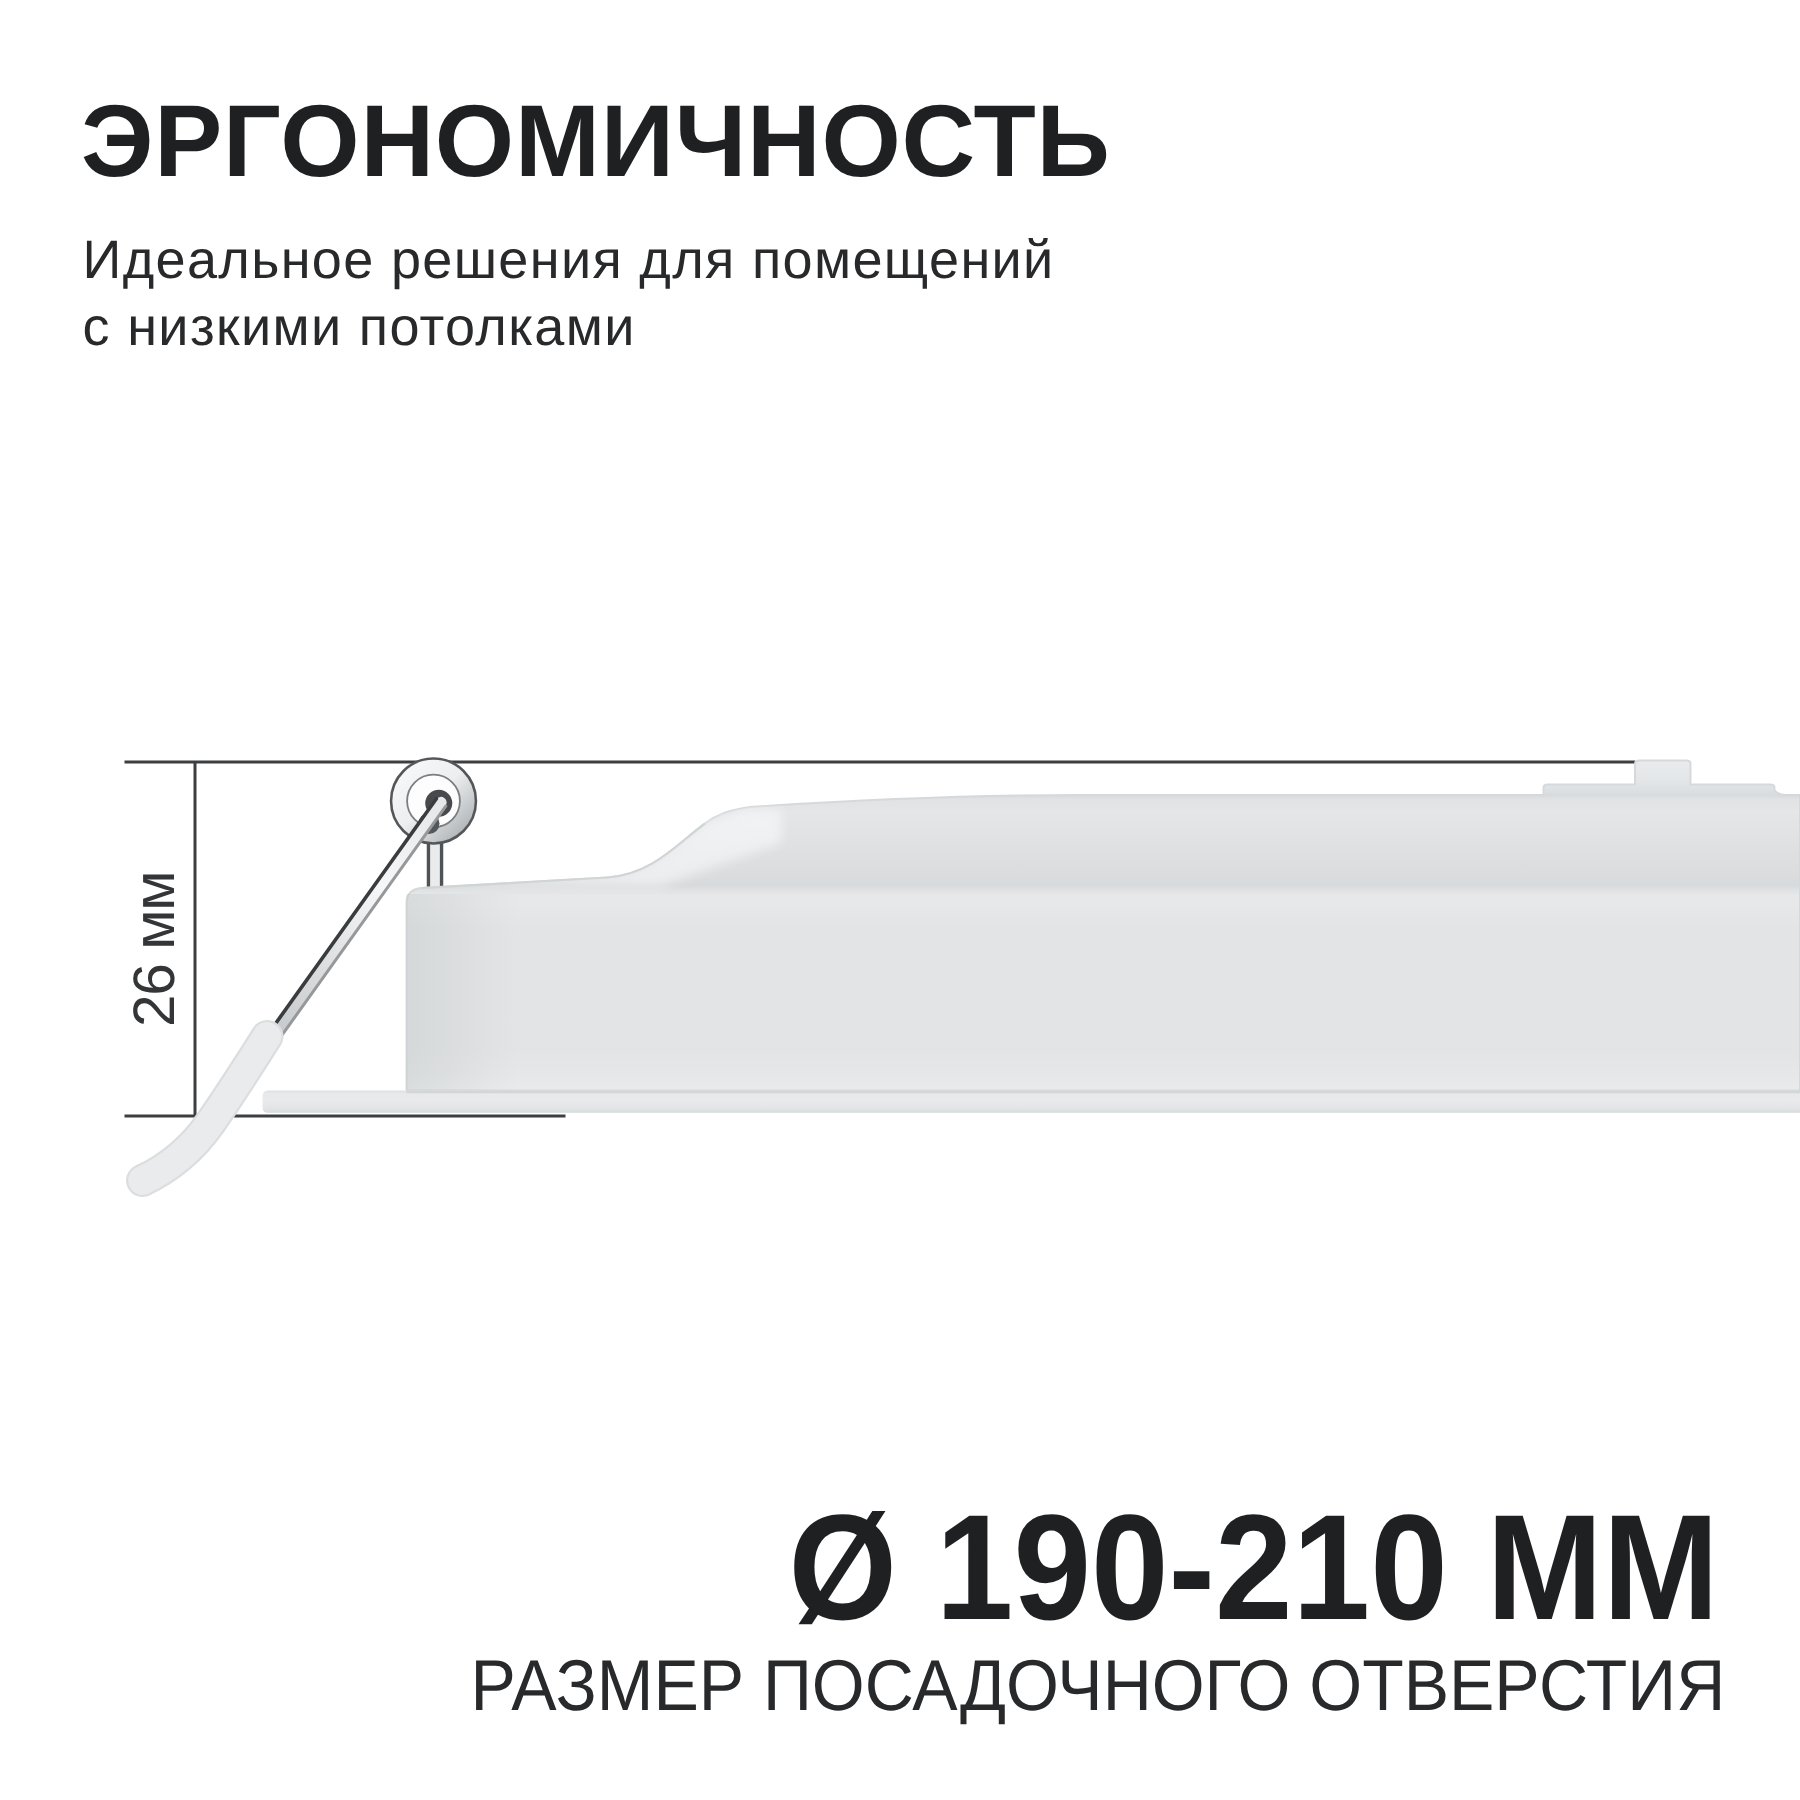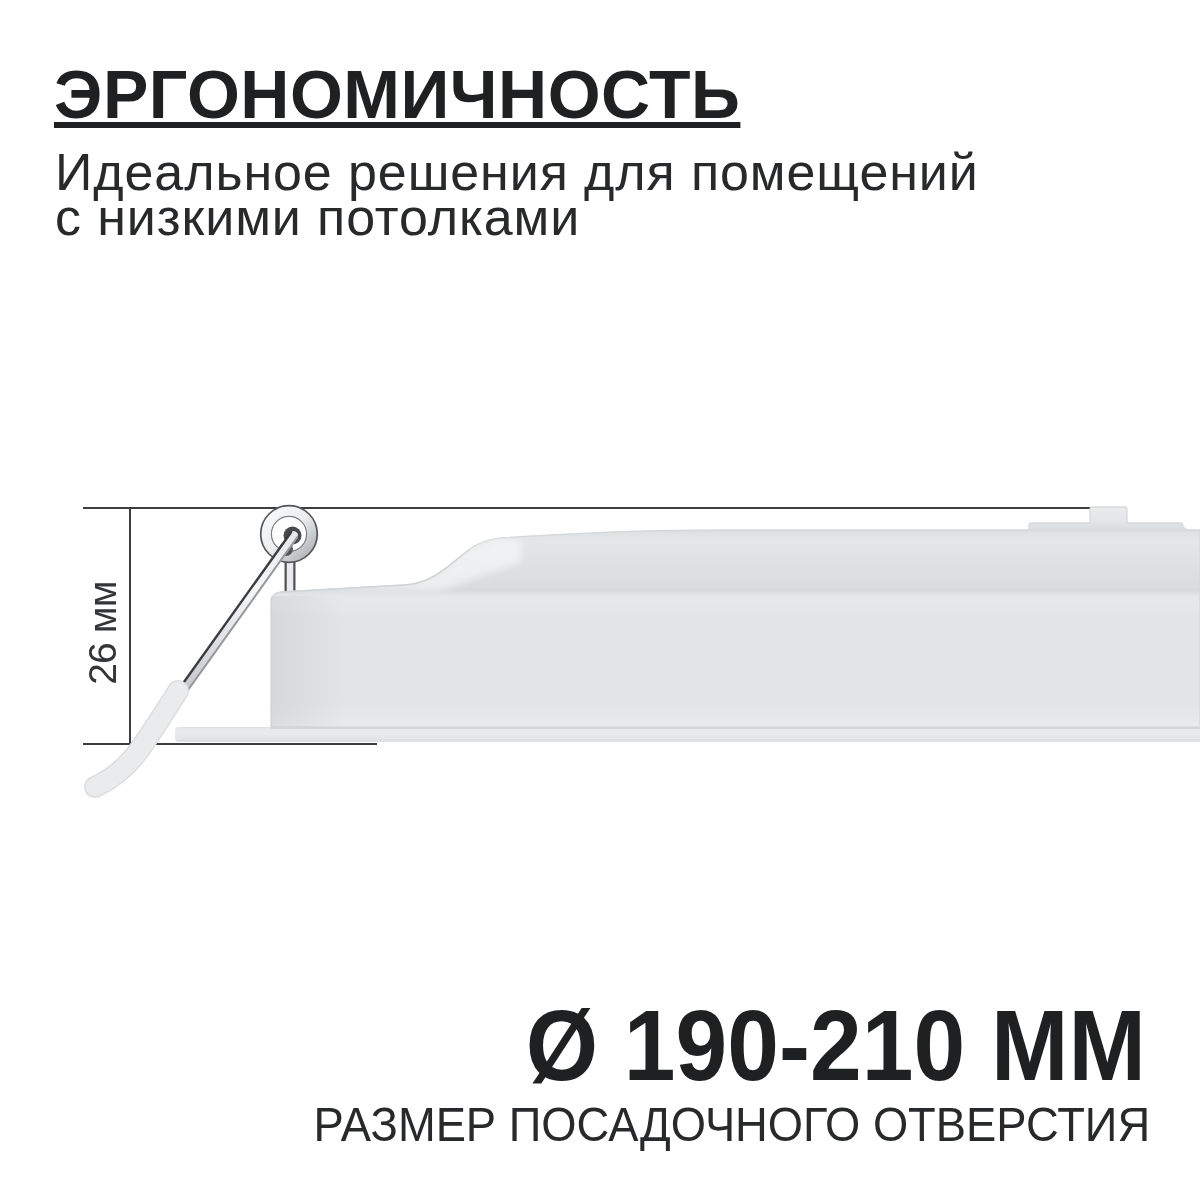--- a/index.html
+++ b/index.html
@@ -1,21 +1,21 @@
 <!DOCTYPE html>
 <html lang="ru"><head>
 <meta charset="utf-8">
 <title>Эргономичность</title>
 <style>
   html,body{margin:0;padding:0;}
   body{width:1200px;height:1200px;background:#ffffff;position:relative;overflow:hidden;
        font-family:"Liberation Sans",sans-serif;}
   .h1{position:absolute;left:54px;top:60px;font-size:68px;font-weight:bold;
-      color:#1e2022;line-height:1;letter-spacing:0.5px;white-space:nowrap;text-decoration:underline;}
-  .sub{position:absolute;left:55px;top:150px;font-size:52px;font-weight:normal;
+      color:#1e2022;line-height:1;letter-spacing:0.5px;white-space:nowrap;}
+  .sub{position:absolute;left:55px;top:150px;font-size:36px;font-weight:normal;
        color:#28292b;line-height:45px;letter-spacing:0.9px;white-space:nowrap;}
   .d1{position:absolute;right:54px;top:995px;font-size:100px;font-weight:bold;
       color:#1e2022;line-height:1;letter-spacing:0px;white-space:nowrap;
       transform:scaleX(0.93);transform-origin:right center;}
   .d2{position:absolute;right:50px;top:1101px;font-size:48px;font-weight:normal;
       color:#28292b;line-height:1;letter-spacing:0px;white-space:nowrap;
       transform:scaleX(0.944);transform-origin:right center;}
 </style>
 </head>
 <body>

